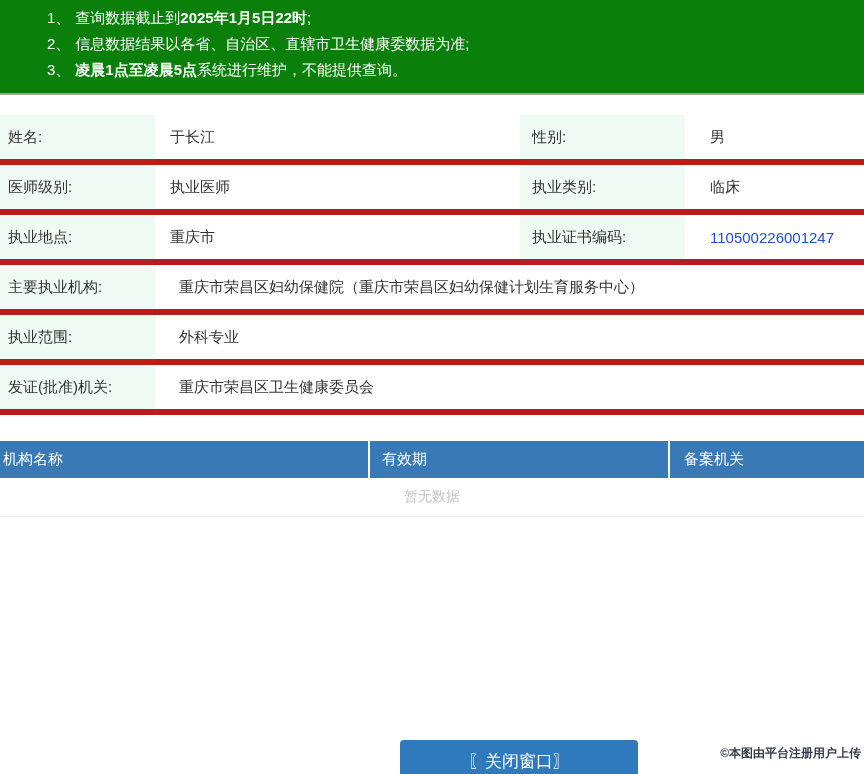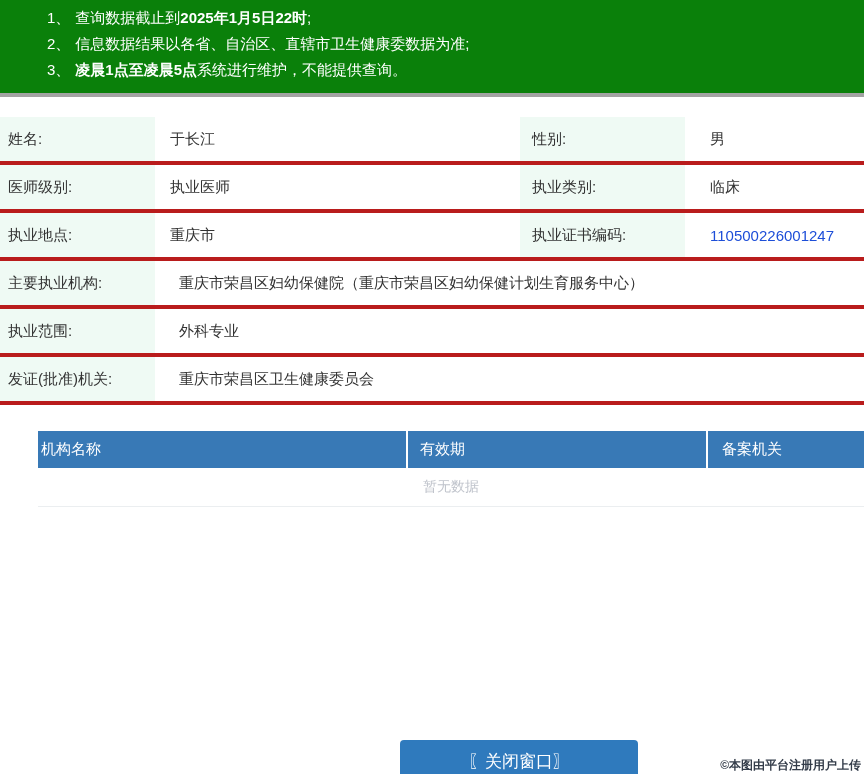--- a/index.html
+++ b/index.html
@@ -2,67 +2,67 @@
 <html><head>
 <meta charset="utf-8">
 <style>
   html,body{margin:0;padding:0;}
   .page{
     position:relative;width:864px;height:774px;overflow:hidden;background:#fff;
     font-family:"Liberation Sans","DejaVu Sans",sans-serif;color:#333;
   }
   
   .notice{
-    background:#0a800a;height:88px;border-bottom:4px solid #a3a3a3;
+    background:#0a800a;height:88px;border-bottom:2px solid #a3a3a3;
     padding:5px 10px 0 47px;box-sizing:content-box;
     color:#fff;font-size:15px;line-height:26px;
   }
   .n-line{white-space:nowrap;}
   .n-num{margin-right:5px;}
   .n-line b{font-weight:bold;}
   
   .info-table{margin-top:20px;}
-  .irow{display:flex;height:44px;border-bottom:4px solid #b91c1c;align-items:stretch;}
+  .irow{display:flex;height:44px;border-bottom:6px solid #b91c1c;align-items:stretch;}
   .cell-label{
     background:#effaf4;display:flex;align-items:center;
     font-size:15px;color:#333;box-sizing:border-box;
   }
   .w-l{width:155px;padding-left:8px;}
   .w-r{width:165px;padding-left:12px;}
   .cell-value{display:flex;align-items:center;font-size:15px;color:#333;box-sizing:border-box;}
   .v-left{width:365px;padding-left:15px;}
   .v-right{flex:1;padding-left:25px;}
   .v-full{flex:1;padding-left:24px;}
   .num-blue{color:#1d4ed8;}
   
   .section-title-row{
     height:49px;border-bottom:1px solid #eaeaea;
     display:flex;align-items:center;justify-content:center;
   }
   .section-title{font-size:15px;font-weight:bold;color:#333;}
   
-  .record-table{margin-top:26px;padding-left:38px;}
+  .record-table{margin-top:26px;}
   .thead{display:flex;height:37px;background:#3879b6;}
   .th{color:#fff;font-size:15px;display:flex;align-items:center;box-sizing:border-box;}
   .th1{width:370px;padding-left:3px;border-right:2px solid #fff;}
   .th2{width:300px;padding-left:12px;border-right:2px solid #fff;}
   .th3{flex:1;padding-left:14px;}
   .empty-row{
     height:38px;border-bottom:1px solid #ebeef0;
     display:flex;align-items:center;justify-content:center;
     color:#c0c4cc;font-size:14px;
   }
   
   .close-btn{
     position:absolute;left:400px;top:740px;width:238px;height:42px;
     background:#2f7abd;color:#fff;font-size:17px;border:none;border-radius:4px;
     cursor:pointer;font-family:inherit;
   }
   .watermark{
-    position:absolute;right:3px;bottom:0;
+    position:absolute;right:3px;bottom:12px;
     font-size:12px;font-weight:bold;color:#333c49;white-space:nowrap;
     text-shadow:-1px -1px 0 #fff,1px -1px 0 #fff,-1px 1px 0 #fff,1px 1px 0 #fff;
   }
 </style>
 </head>
 <body>
 
 <div class="page">
 
   <div class="notice">

